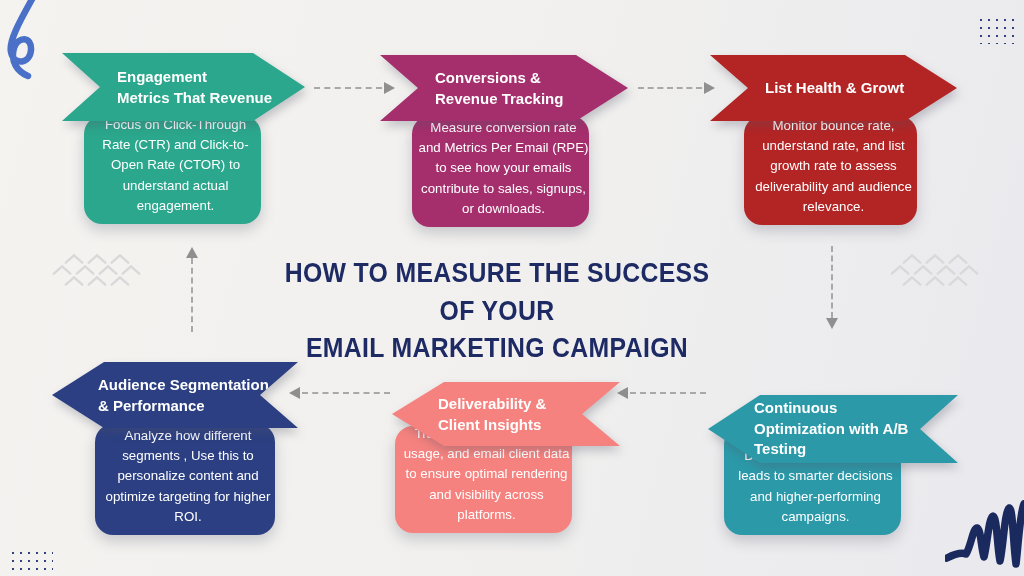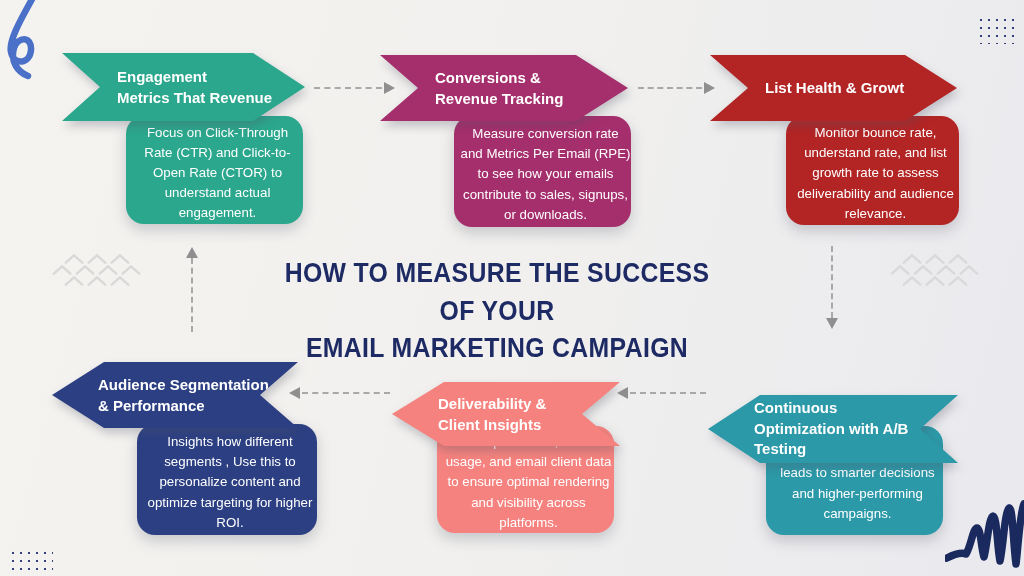--- a/index.html
+++ b/index.html
@@ -14,25 +14,24 @@
     position:absolute; left:232px; top:254px; width:530px;
     text-align:center; color:#1d2a64; font-weight:800;
     font-size:28.5px; line-height:1.32; letter-spacing:.4px;
     transform:scaleX(.87); transform-origin:50% 0;
     font-family:"Liberation Sans", sans-serif;
   }
   
   .step { position:absolute; left:0; top:0; width:0; height:0; }
   .body-box {
     position:absolute; z-index:1; border-radius:18px;
-    display:flex; align-items:center; justify-content:center;
+    display:flex; align-items:flex-end; justify-content:center;
     color:#fff; text-align:center; font-size:13.3px; line-height:1.52;
     padding:14px 0 8px 6px;
     box-shadow:0 6px 14px rgba(90,90,110,.28);
-    margin-left:42px;
   }
   .banner { position:absolute; z-index:2; filter:drop-shadow(2px 5px 5px rgba(80,80,100,.30)); }
   .banner-shape {
     width:100%; height:100%; display:flex; align-items:center;
     color:#fff; font-weight:700; font-size:15px; line-height:1.42;
     white-space:pre-line;
   }
   .arrow-right { clip-path:polygon(0 0, calc(100% - 52px) 0, 100% 50%, calc(100% - 52px) 100%, 0 100%, 38px 50%); padding-left:55px; }
   .arrow-left  { clip-path:polygon(52px 0, 100% 0, calc(100% - 38px) 50%, 100% 100%, 52px 100%, 0 50%); padding-left:46px; }
   
@@ -136,21 +135,21 @@
     </div>
     <div class="banner banner-3">
       <div class="banner-shape arrow-right" style="background-color: rgb(179, 36, 36);">
         <span>List Health &amp; Growt</span>
       </div>
     </div>
   </div>
 
   <div class="step">
     <div class="body-box body-4" style="background-color: rgb(43, 63, 130);">
-      <p>Insights how different segments , Use this to personalize content and optimize targeting for higher ROI.</p>
+      <p>Analyze how different segments , Use this to personalize content and optimize targeting for higher ROI.</p>
     </div>
     <div class="banner banner-4">
       <div class="banner-shape arrow-left" style="background-color: rgb(43, 63, 130);">
         <span>Audience Segmentation
 &amp; Performance</span>
       </div>
     </div>
   </div>
 
   <div class="step">

